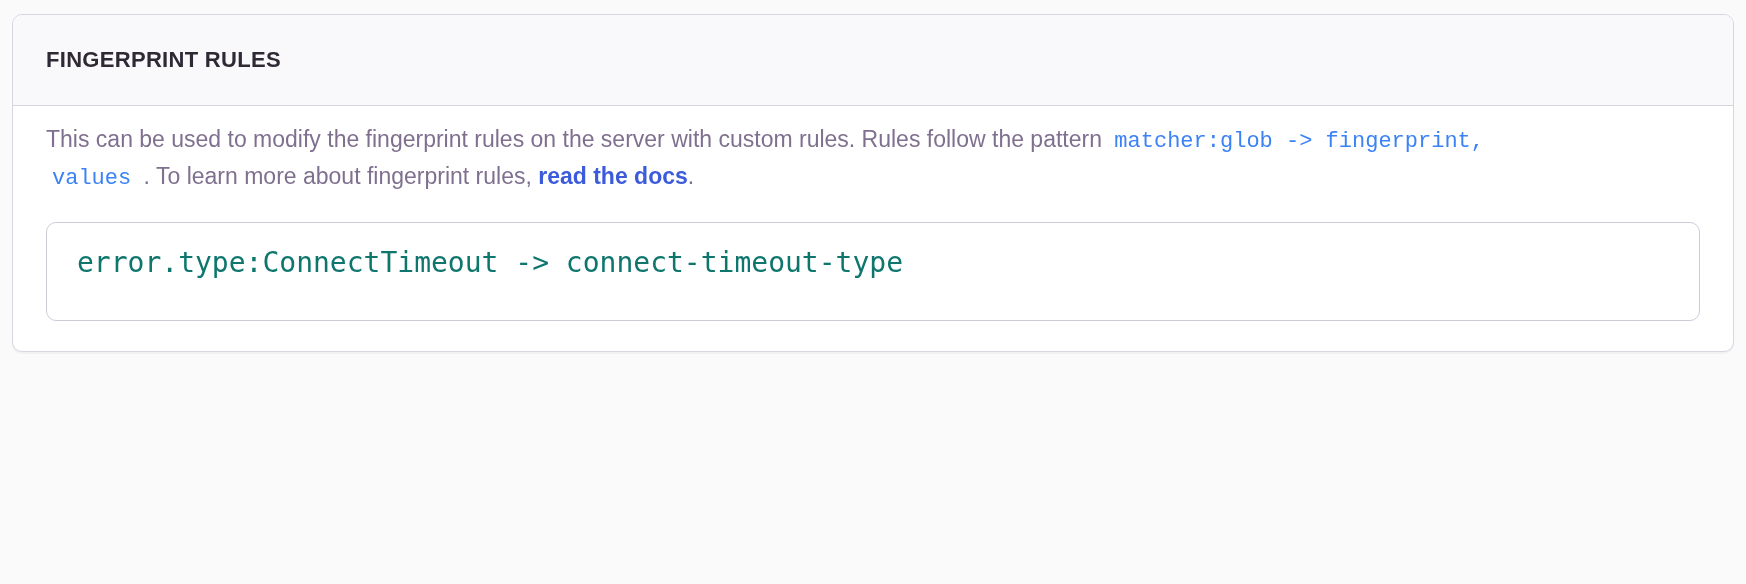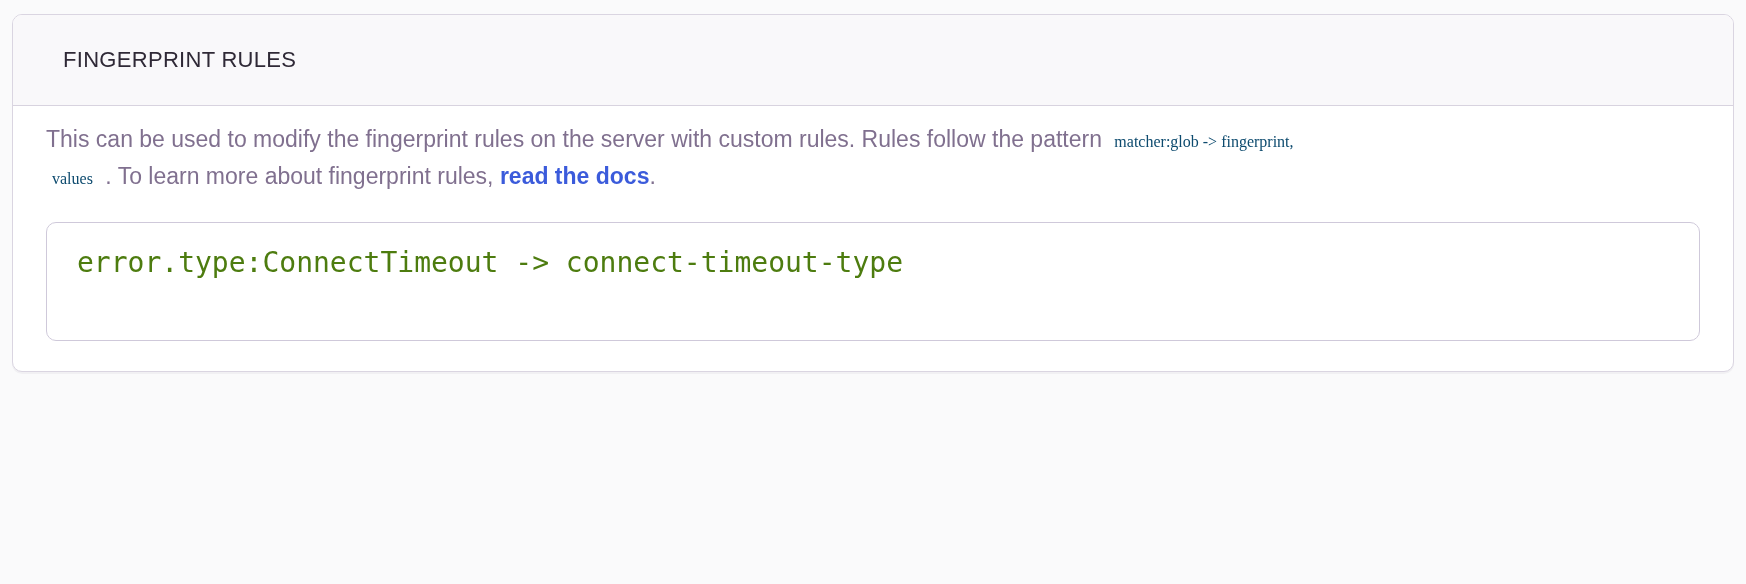--- a/index.html
+++ b/index.html
@@ -21,39 +21,39 @@
   }
   .panel-header {
     background: #f9f8fa;
     border-bottom: 1px solid #d8d3df;
     height: 90px;
     padding: 0 33px;
     display: flex;
     align-items: center;
   }
   .panel-title {
-    margin: 17px;
+    margin: 0;
     font-size: 22px;
-    font-weight: 400;
+    font-weight: 700;
     letter-spacing: 0.3px;
     color: #2f2936;
   }
   .panel-body {
     padding: 16px 33px 30px 33px;
   }
   .help {
     margin: 0 0 26px 0;
     font-size: 23px;
     line-height: 34px;
     color: #80708f;
   }
   .inline-code {
-    font-family: Liberation Serif, serif;
-    font-size: 16px;
-    color: #0c4a6e;
+    font-family: Liberation Mono, monospace;
+    font-size: 22px;
+    color: #3b82f6;
     padding: 0 6px;
   }
   .docs-link {
     text-decoration: none;
     cursor: pointer;
     font-weight: bold;
   }
   .example {
     margin: 0 71px 20px 0;
     background: #f7f7f8;
@@ -63,29 +63,29 @@
     font-size: 23px;
     line-height: 36px;
     color: #2f2936;
     white-space: pre;
     overflow: hidden;
   }
   .rules-input {
     display: block;
     box-sizing: border-box;
     width: 100%;
-    height: 119px;
+    height: 99px;
     background: #ffffff;
     border: 1px solid #cfc9da;
     border-radius: 10px;
     padding: 22px 30px;
     font-family: "DejaVu Sans Mono", "Liberation Mono", monospace;
     font-size: 28px;
     line-height: 1.3;
-    color: #4d7c0f;
+    color: #0f766e;
     resize: none;
     outline: none;
     overflow: hidden;
   }
 </style>
 </head>
 <body>
 
 <div class="page">
   <section class="panel">

